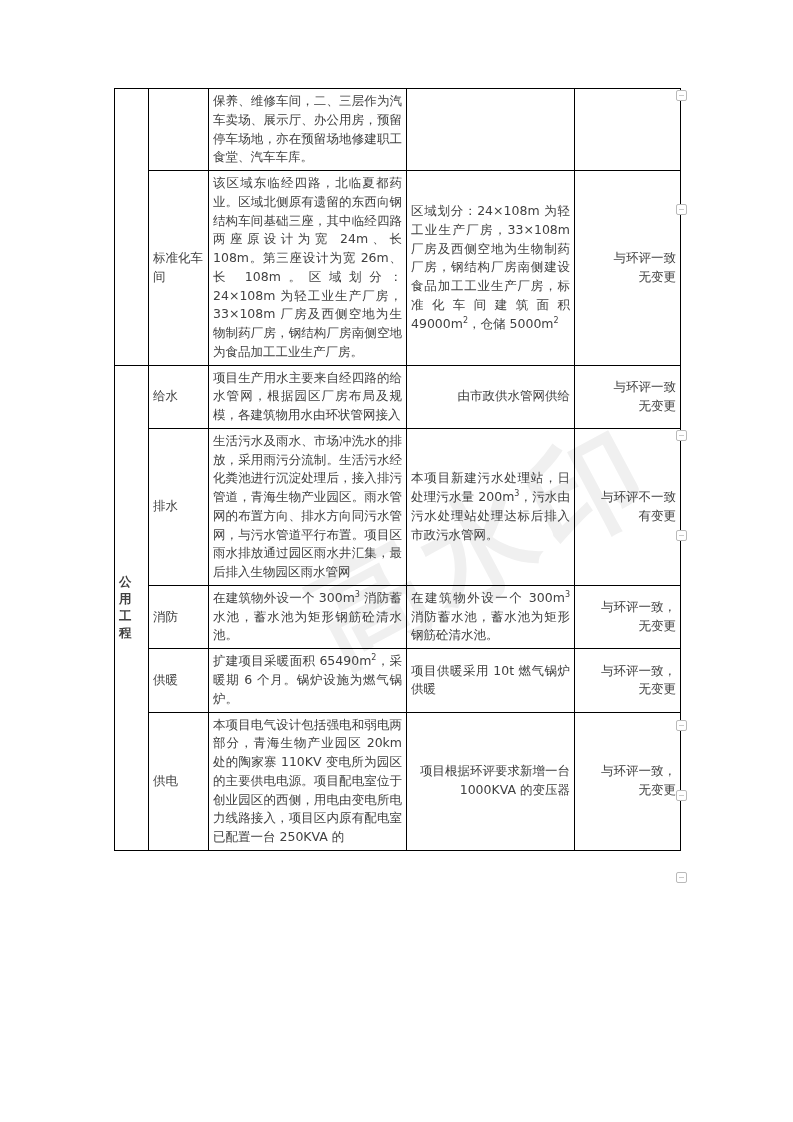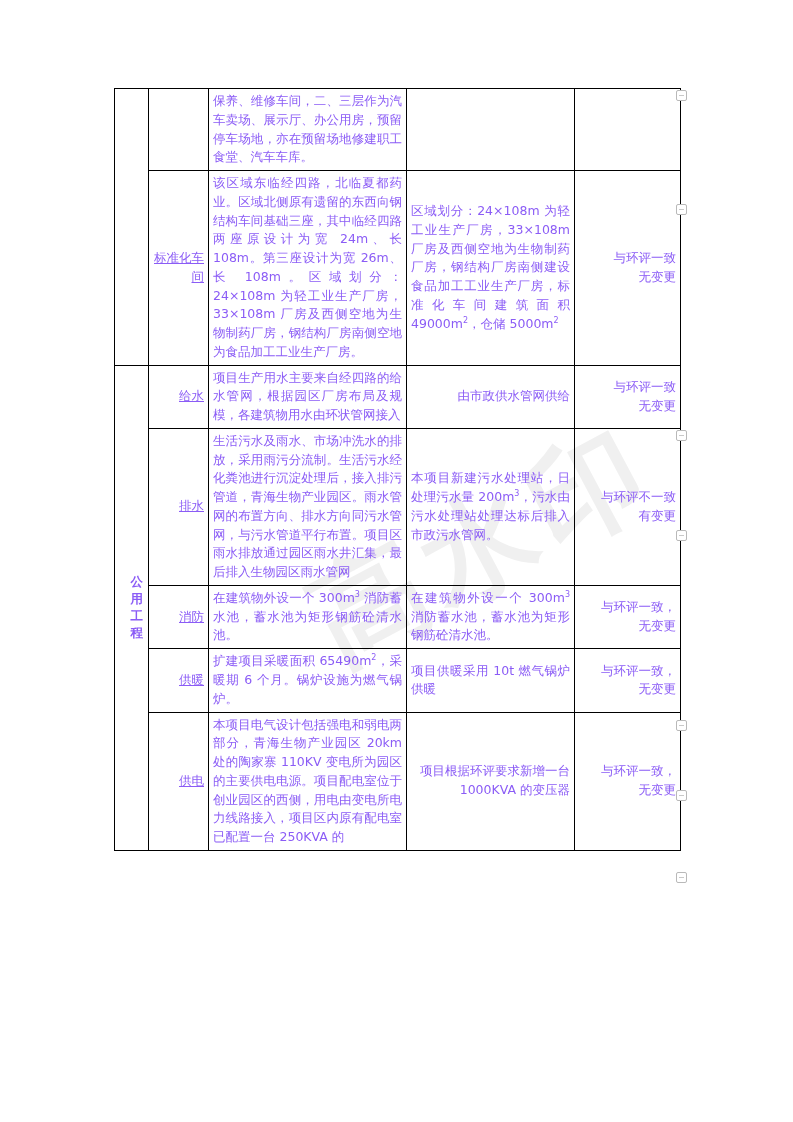--- a/index.html
+++ b/index.html
@@ -45,43 +45,42 @@
     table-layout: fixed;
     z-index: 2;
     background: transparent;
   }
   table.doc-table td {
     border: 1px solid #000;
     vertical-align: middle;
     padding: 3px 4px;
     font-size: 12.5px;
     line-height: 1.5;
-    color: #8b5cf6;
+    color: #404040;
     font-family: "DejaVu Sans", "Liberation Sans", sans-serif;
   }
   .col-cat { width: 34px; }
   .col-sub { width: 60px; }
   .col-desc { width: 198px; }
   .col-env { width: 168px; }
   .col-cmp { width: 106px; }
 
   .cat-cell {
-    text-align: right;
+    text-align: left;
     font-weight: bold;
     font-size: 14px;
     letter-spacing: 1px;
   }
   .cat-cell .stack {
     display: block;
     line-height: 1.35;
   }
   .sub-cell {
-    text-align: right;
-    font-size: 12.5px;
-    text-decoration: underline;
+    text-align: left;
+    font-size: 12.5px;
   }
   .desc-cell {
     text-align: justify;
     text-justify: inter-ideograph;
     font-size: 12.5px;
   }
   .env-cell {
     text-align: justify;
     text-justify: inter-ideograph;
     font-size: 12.5px;

